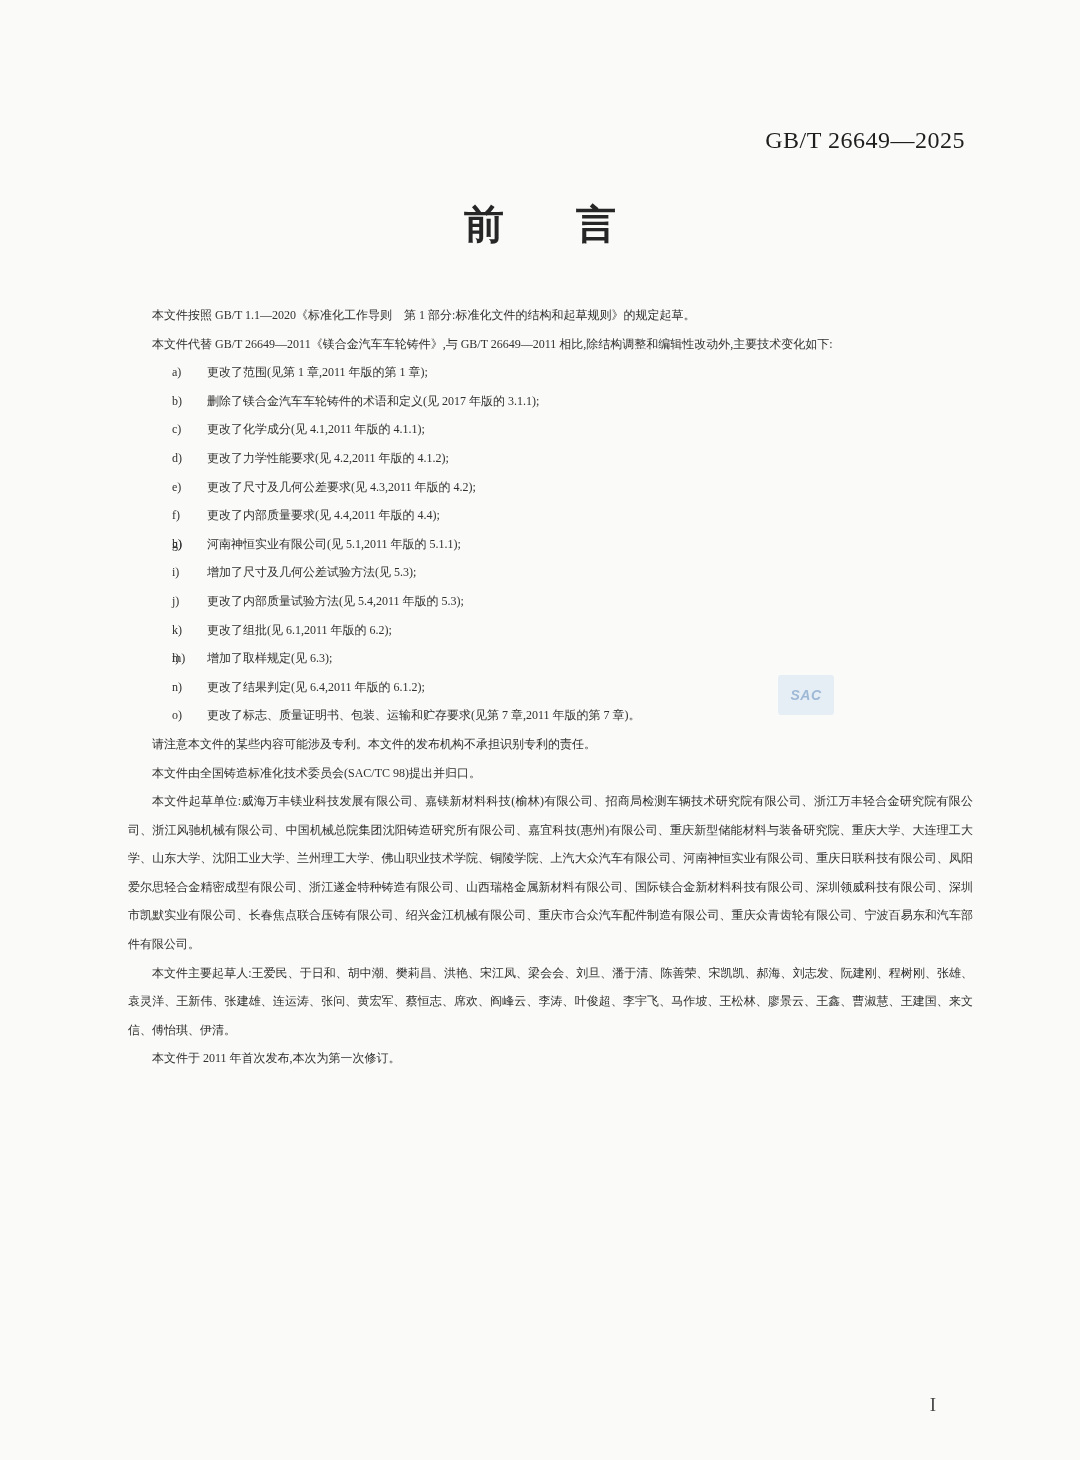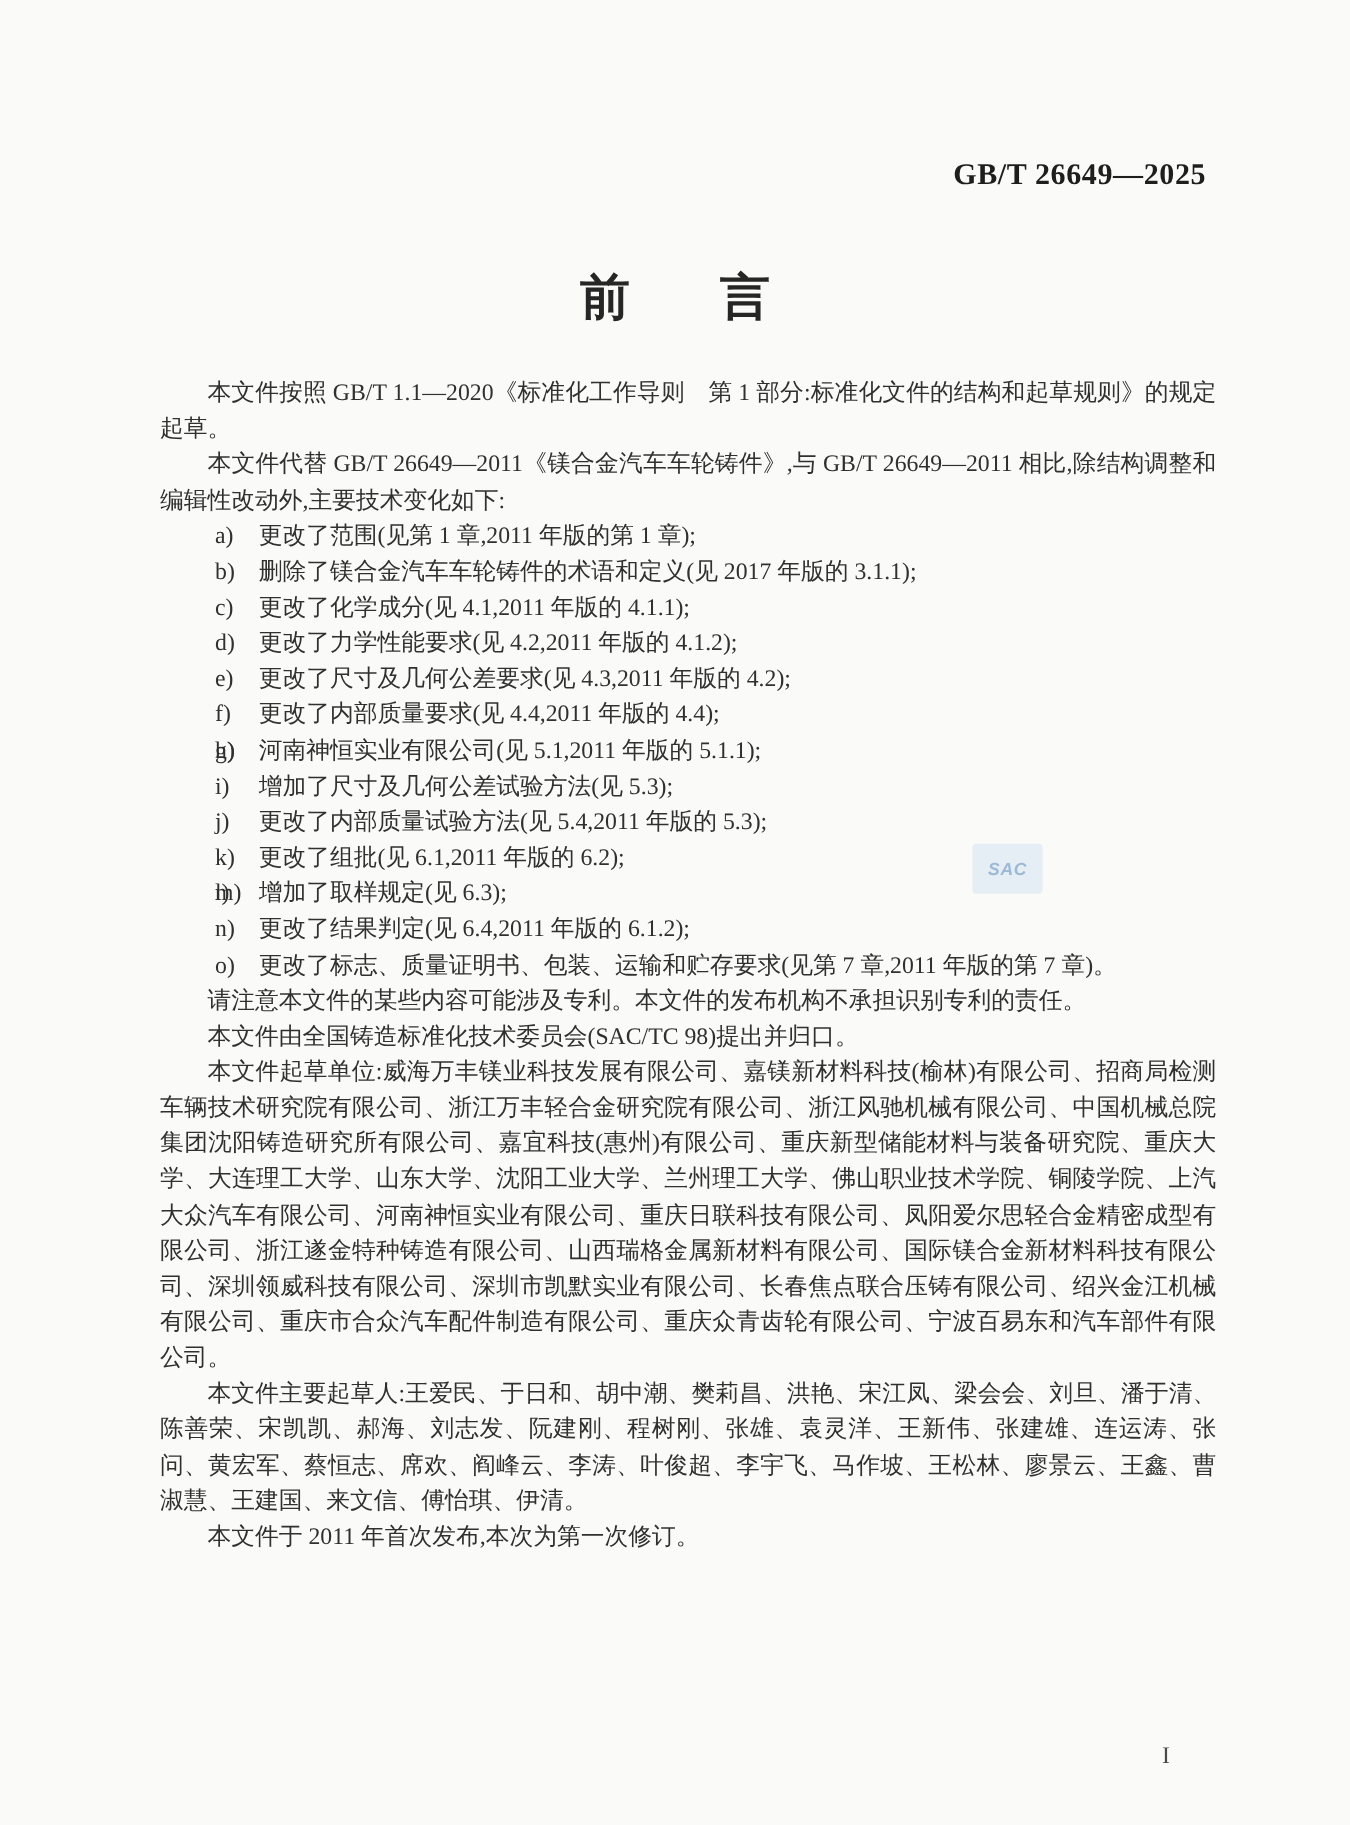--- a/index.html
+++ b/index.html
@@ -13,43 +13,43 @@
     color: #2f2f2f;
     overflow: hidden;
   }
   .doc-header {
     position: absolute;
     top: 127px;
     left: 128px;
     right: 115px;
     text-align: right;
     font-size: 24px;
-    font-weight: bold;
+    font-weight: normal;
     letter-spacing: 0.5px;
     color: #1e1e1e;
     white-space: nowrap;
   }
   .doc-title {
     position: absolute;
-    top: 210px;
+    top: 197px;
     left: 0;
     width: 100%;
     margin: 0;
     text-align: center;
     font-size: 40px;
     font-weight: bold;
     color: #262626;
   }
   .doc-title .title-char + .title-char { margin-left: 72px; }
   .content {
     position: absolute;
     top: 301px;
     left: 128px;
     width: 845px;
-    font-size: 19px;
+    font-size: 12px;
     line-height: 28.6px;
     text-align: justify;
     color: #303030;
   }
   .para { margin: 0; text-indent: 2em; }
   .change-list { }
   .change-list .li {
     position: relative;
     padding-left: 79px;
     text-indent: 0;

